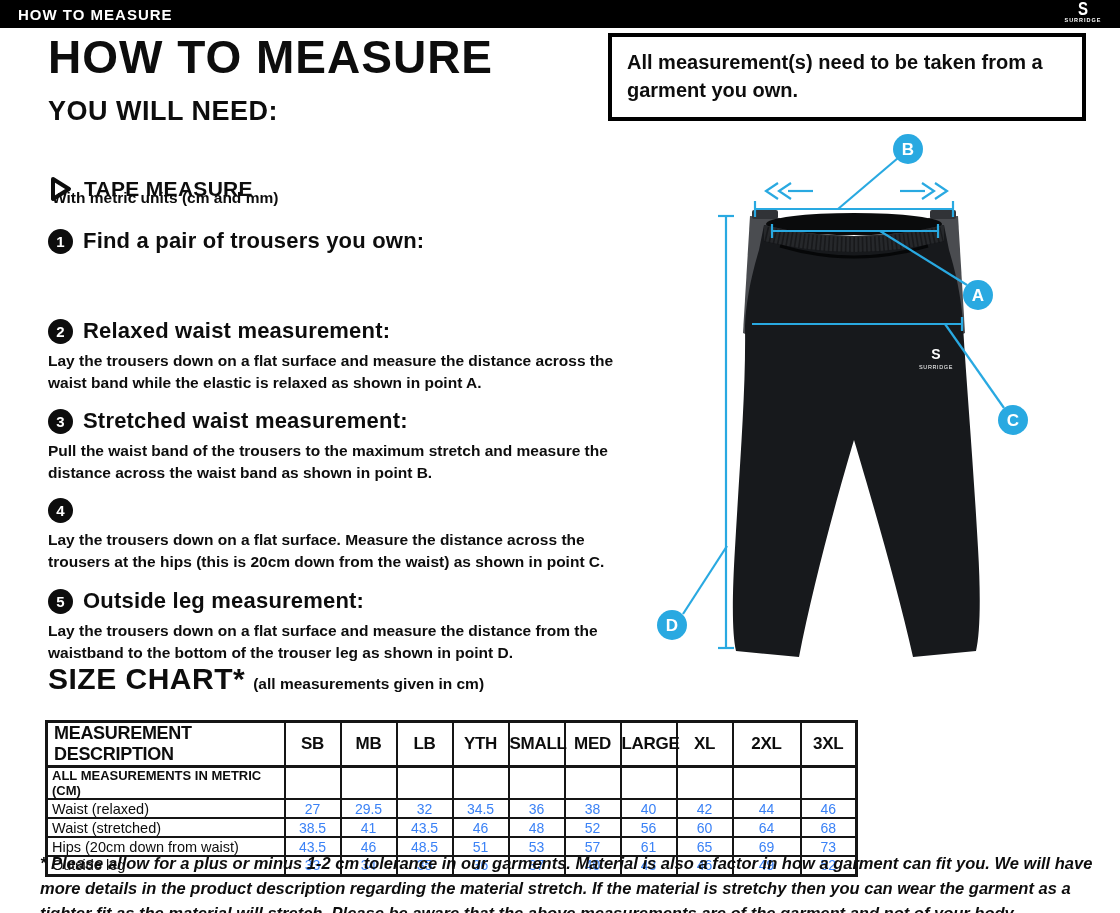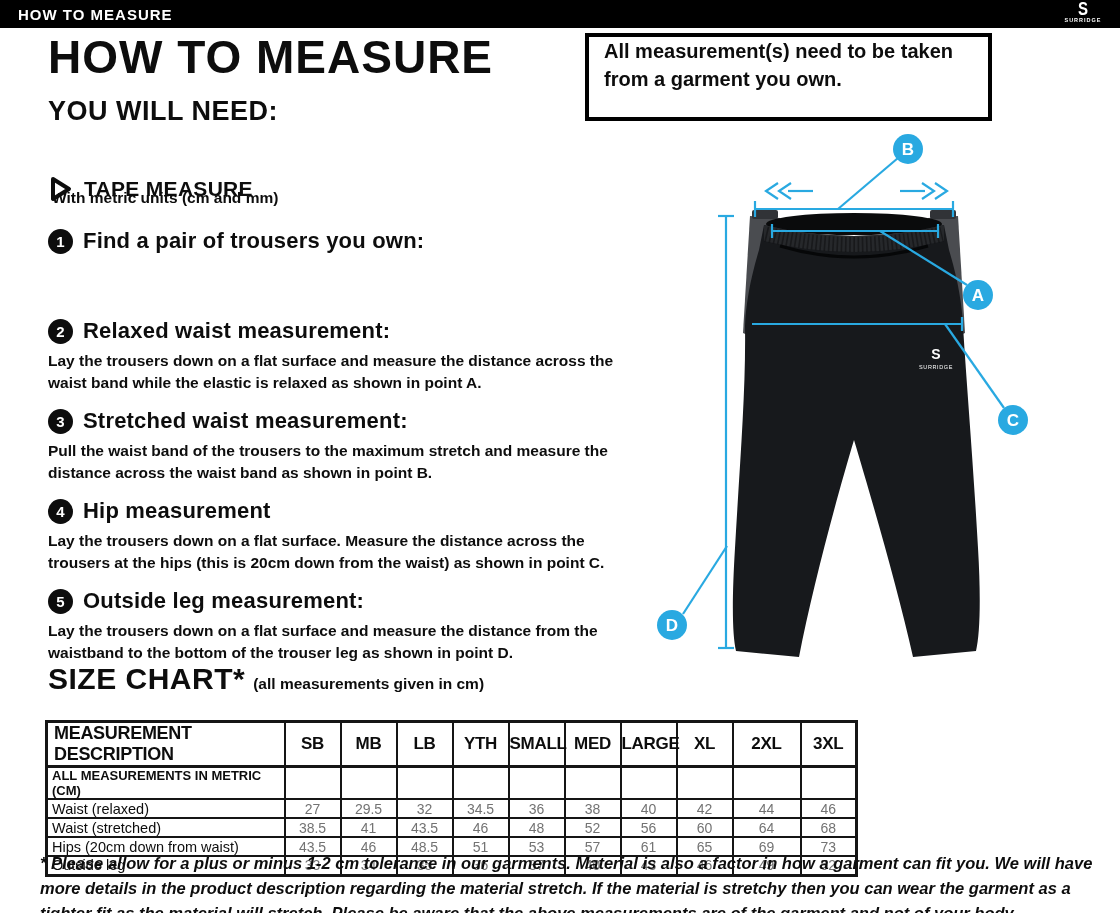--- a/index.html
+++ b/index.html
@@ -9,22 +9,22 @@
   }
   
   .topbar{position:absolute;left:0;top:0;width:1120px;height:28px;background:#000;
     display:flex;align-items:center;}
   .topbar-title{color:#fff;font-size:15px;font-weight:bold;letter-spacing:1px;margin-left:18px;}
   .topbar-logo{position:absolute;right:8px;top:1px;width:58px;text-align:center;line-height:1;}
   .topbar-logo .mark{display:block;color:#fff;font-size:15px;font-weight:bold;transform:scaleY(1.25);}
   .topbar-logo .word{display:block;color:#fff;font-size:5.5px;font-weight:bold;letter-spacing:1px;margin-top:2px;}
   
   .page-title{position:absolute;left:48px;top:30px;font-size:46px;font-weight:800;letter-spacing:1px;white-space:nowrap;}
-  .note-box{position:absolute;left:585px;top:33px;width:407px;height:88px;border:4px solid #000;
-    box-sizing:border-box;padding:1px 15px;font-size:20px;font-weight:bold;line-height:1.38;}
+  .note-box{position:absolute;left:608px;top:33px;width:478px;height:88px;border:4px solid #000;
+    box-sizing:border-box;padding:12px 15px;font-size:20px;font-weight:bold;line-height:1.38;}
   .you-need{position:absolute;left:48px;top:96px;font-size:27px;font-weight:800;letter-spacing:0.5px;}
   
   .tape{position:absolute;left:48px;top:176px;display:flex;align-items:center;}
   .tape-icon{width:26px;height:26px;}
   .tape-title{font-size:21px;font-weight:800;margin-left:10px;letter-spacing:0.3px;}
   .tape-sub{position:absolute;left:52px;top:189px;font-size:15.5px;font-weight:bold;}
   
   .step{position:absolute;left:48px;width:600px;}
   .step-head{display:flex;align-items:center;}
   .step-num{width:25px;height:25px;border-radius:50%;background:#0d0d0d;color:#fff;
@@ -37,21 +37,21 @@
   table.size-chart{position:absolute;left:45px;top:720px;width:798px;border-collapse:collapse;
     table-layout:fixed;border:3px solid #151515;}
   .size-chart th,.size-chart td{border:2px solid #151515;padding:0;box-sizing:border-box;}
   .size-chart th{font-size:17px;font-weight:bold;height:31px;text-align:center;letter-spacing:-0.3px;}
   .size-chart th.desc{text-align:left;padding-left:6px;font-size:18px;}
   .size-chart th{border-bottom-width:3px;}
   .size-chart td{height:19px;font-size:14px;text-align:center;}
   .size-chart td.desc{text-align:left;padding-left:4px;border-radius:10px;}
   .size-chart td.unit{font-size:13px;font-weight:bold;}
   .size-chart td.label{font-size:14.5px;}
-  .size-chart td.val{color:#737373;}
+  .size-chart td.val{color:#3b82f6;}
   
   .footnote{position:absolute;left:40px;top:851px;width:1066px;font-size:16.5px;
     font-weight:bold;font-style:italic;line-height:1.5;}
   
   .diagram{position:absolute;left:640px;top:128px;width:480px;height:560px;}
   .marker-letter{fill:#fff;font-size:17px;font-weight:bold;font-family:"Liberation Sans",sans-serif;}
   .garment-brand{fill:#fff;font-family:"Liberation Sans",sans-serif;}
 </style>
 </head>
 <body>
@@ -93,21 +93,20 @@
     <div class="step" style="top: 408px;">
       <div class="step-head">
         <span class="step-num">3</span>
         <span class="step-title">Stretched waist measurement:</span>
       </div>
       <div class="step-body">Pull the waist band of the trousers to the maximum stretch and measure the distance across the waist band as shown in point B.</div>
     </div>
     <div class="step" style="top: 498px;">
       <div class="step-head">
         <span class="step-num">4</span>
-        <span class="step-title">Hip measurement</span>
       </div>
       <div class="step-body">Lay the trousers down on a flat surface. Measure the distance across the trousers at the hips (this is 20cm down from the waist)  as shown in point C.</div>
     </div>
     <div class="step" style="top: 588px;">
       <div class="step-head">
         <span class="step-num">5</span>
         <span class="step-title">Outside leg measurement:</span>
       </div>
       <div class="step-body">Lay the trousers down on a flat surface and measure the distance from the waistband to the bottom of the trouser  leg as shown in point D.</div>
     </div>

